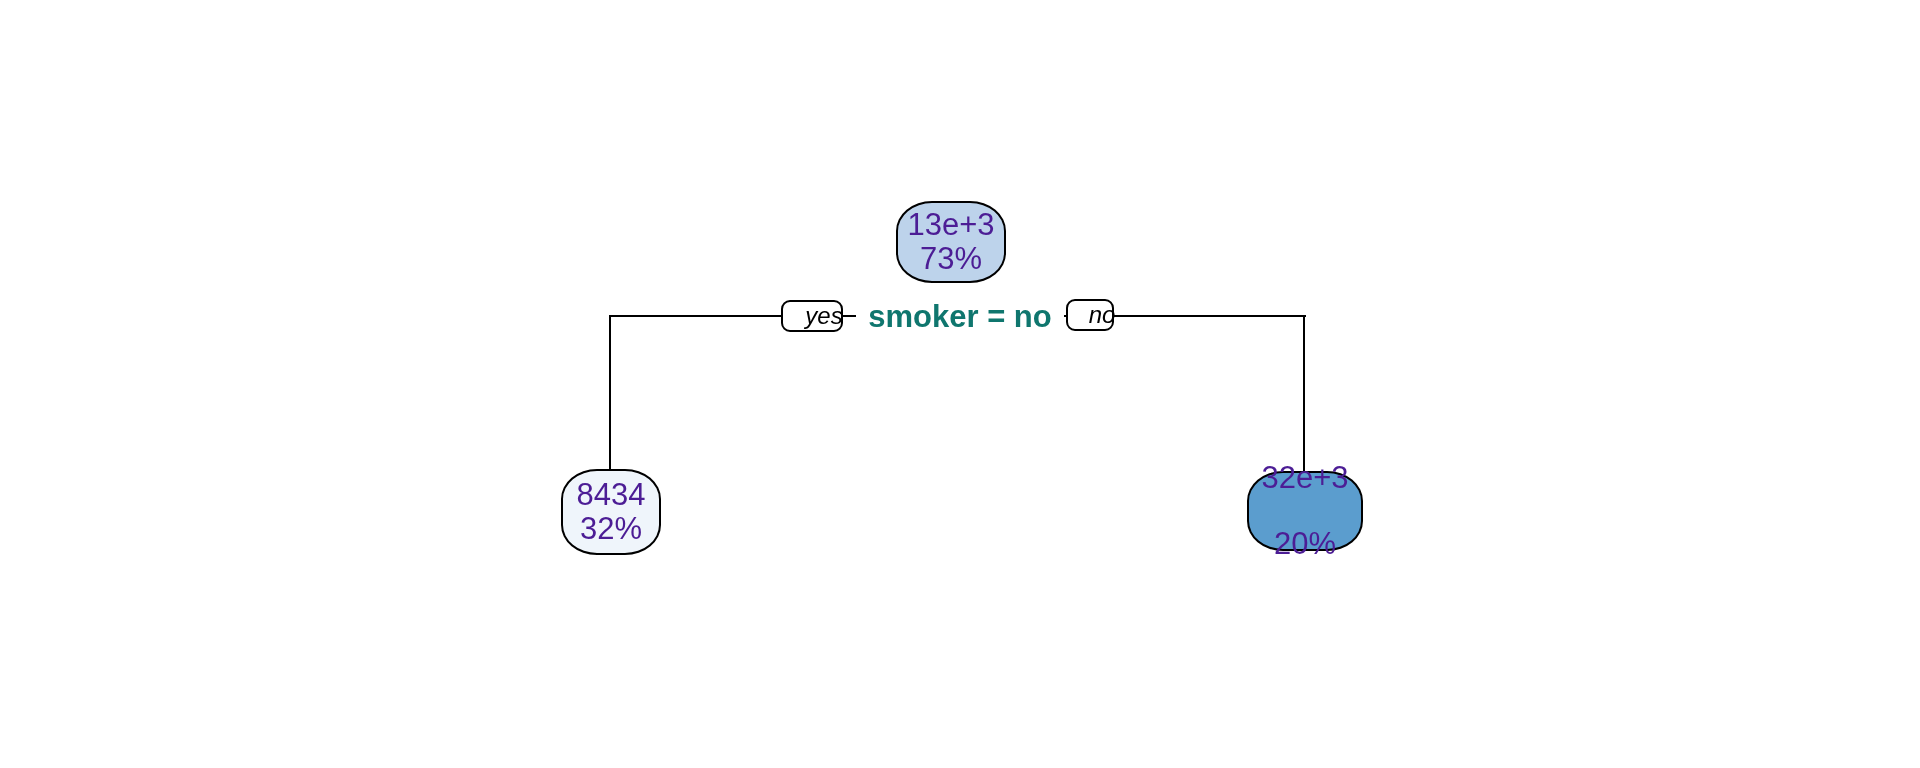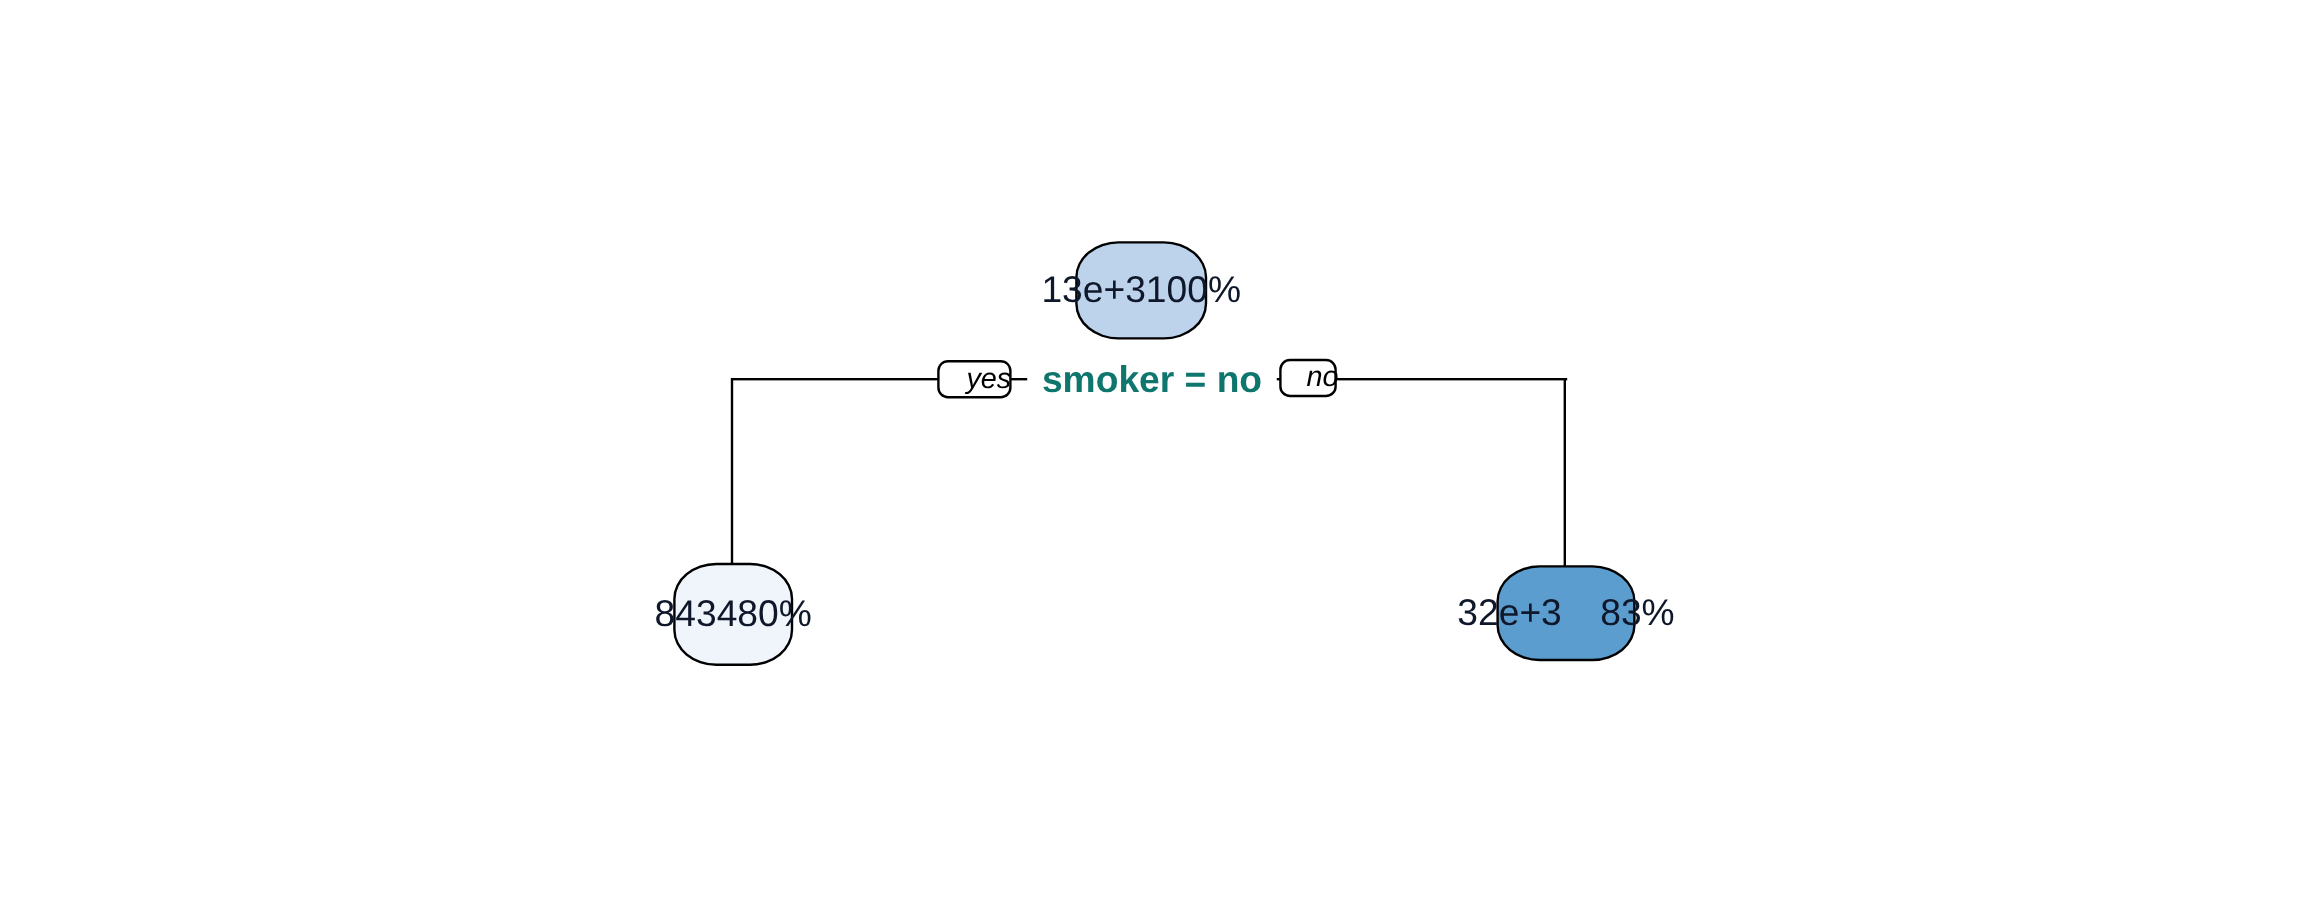--- a/index.html
+++ b/index.html
@@ -25,27 +25,27 @@
   .edge-v-l  { left: 609px;  top: 315px; width: 2px;   height: 156px; }
   .edge-v-r  { left: 1303px; top: 315px; width: 2px;   height: 158px; }
 
   
   .node {
     position: absolute;
     box-sizing: border-box;
     border: 2px solid #000000;
     border-radius: 36px / 30px;
     display: flex;
-    flex-direction: row;
+    flex-direction: column;
     align-items: center;
     justify-content: center;
     text-align: center;
     font-size: 31px;
     line-height: 34px;
-    color: #0f172a;
+    color: #4c1d95;
   }
   .node-root { left: 896px;  top: 201px; width: 110px; height: 82px; }
   .node-left { left: 561px;  top: 469px; width: 100px; height: 86px; }
   .node-right{ left: 1247px; top: 471px; width: 116px; height: 80px; gap: 32px; }
 
   
   .split-label {
     position: absolute;
     left: 856px;
     top: 300px;
@@ -83,31 +83,31 @@
 <body>
 
 <div class="canvas">
 
   <div class="edge edge-h"></div>
   <div class="edge edge-v-l"></div>
   <div class="edge edge-v-r"></div>
 
   <div class="node node-root" style="background-color: rgb(189, 211, 235);">
     <div>13e+3</div>
-    <div>100%</div>
+    <div>73%</div>
   </div>
 
   <div class="split-label">smoker = no</div>
 
   <div class="branch-tag tag-yes">yes</div>
   <div class="branch-tag tag-no">no</div>
 
   <div class="node node-left" style="background-color: rgb(239, 245, 251);">
     <div>8434</div>
-    <div>80%</div>
+    <div>32%</div>
   </div>
 
   <div class="node node-right" style="background-color: rgb(91, 157, 206);">
     <div>32e+3</div>
-    <div>83%</div>
+    <div>20%</div>
   </div>
 
 </div>
 
 </body></html>

